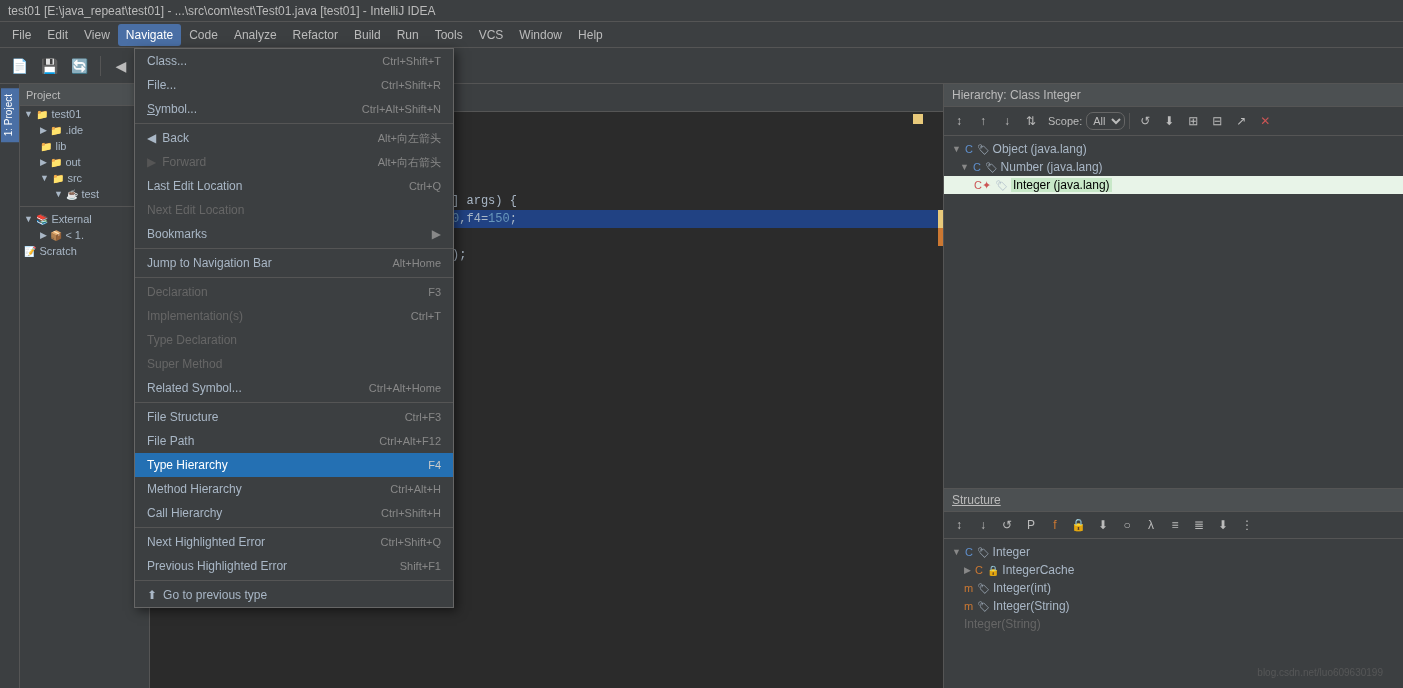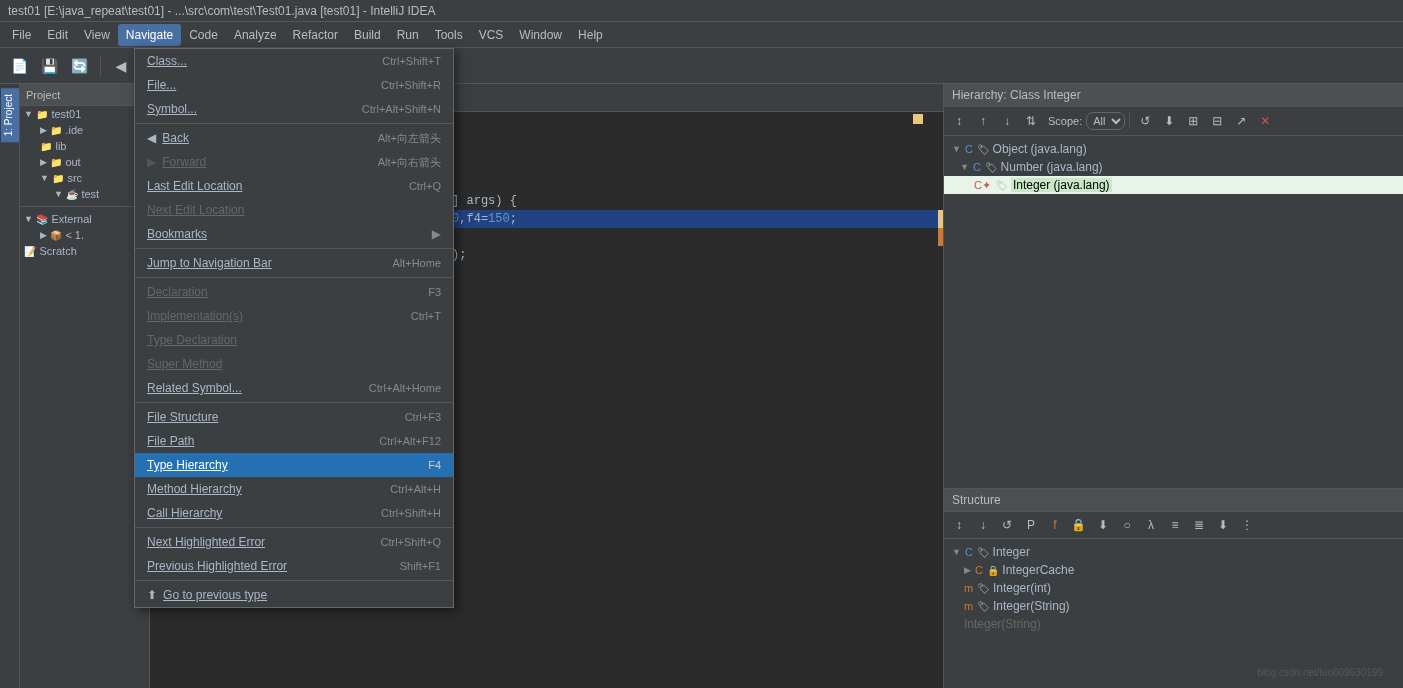--- a/index.html
+++ b/index.html
@@ -167,21 +167,21 @@
       min-height: 24px;
     }
     .dropdown-item.selected {
       background: #2470b3;
       color: #ffffff;
     }
     .dropdown-item.disabled {
       color: #666;
       cursor: default;
     }
-    .dropdown-item .item-label { flex: 1; text-decoration: underline; }
+    .dropdown-item .item-label { flex: 1; }
     .dropdown-item .item-shortcut {
       color: #888;
       font-size: 11px;
       margin-left: 20px;
     }
     .dropdown-item.selected .item-shortcut { color: #cccccc; }
     .dropdown-item .item-arrow { color: #888; margin-left: 8px; }
     .dropdown-sep {
       height: 1px;
       background: #555;
@@ -361,20 +361,21 @@
       display: flex;
       flex-direction: column;
     }
 
     #structure-header {
       padding: 4px 8px;
       font-size: 12px;
       color: #bbbbbb;
       border-bottom: 1px solid #555;
       background: #4c5052;
+      text-decoration: underline;
     }
 
     #structure-toolbar {
       display: flex;
       align-items: center;
       padding: 2px 4px;
       border-bottom: 1px solid #555;
       gap: 2px;
     }
 

